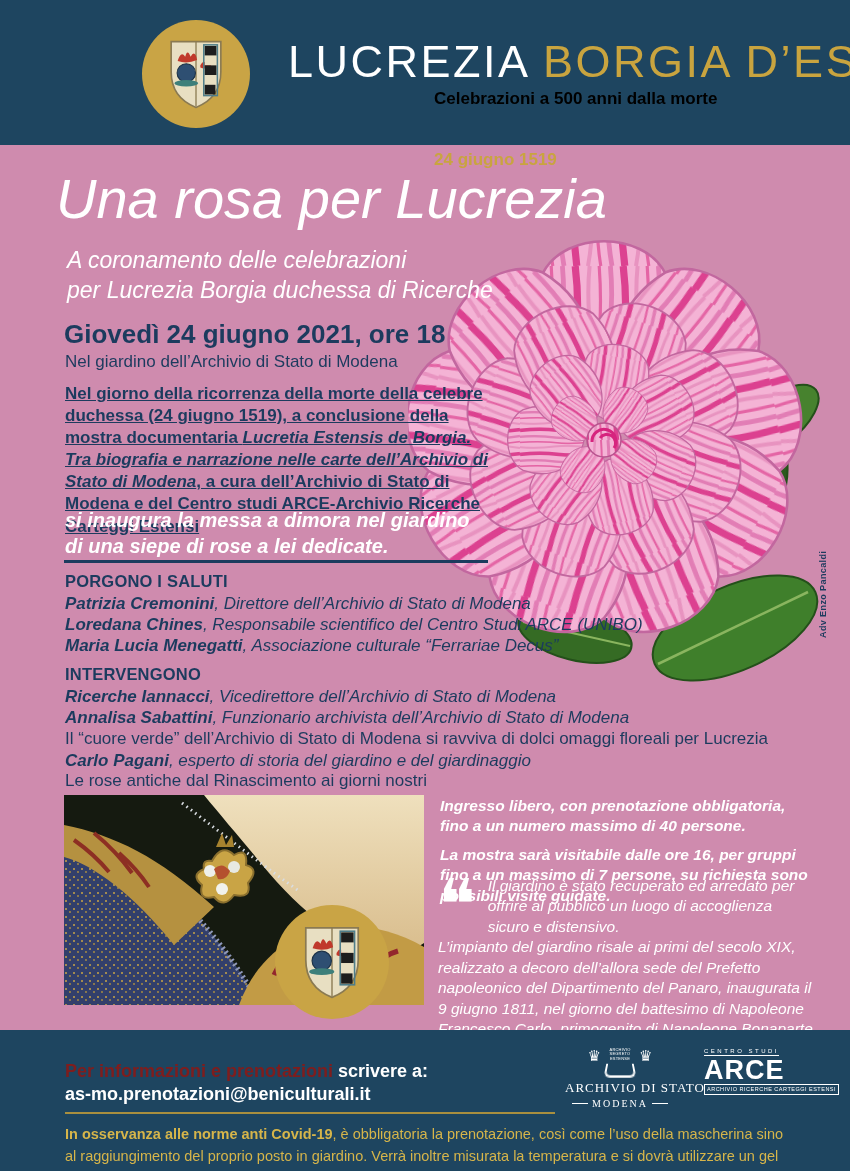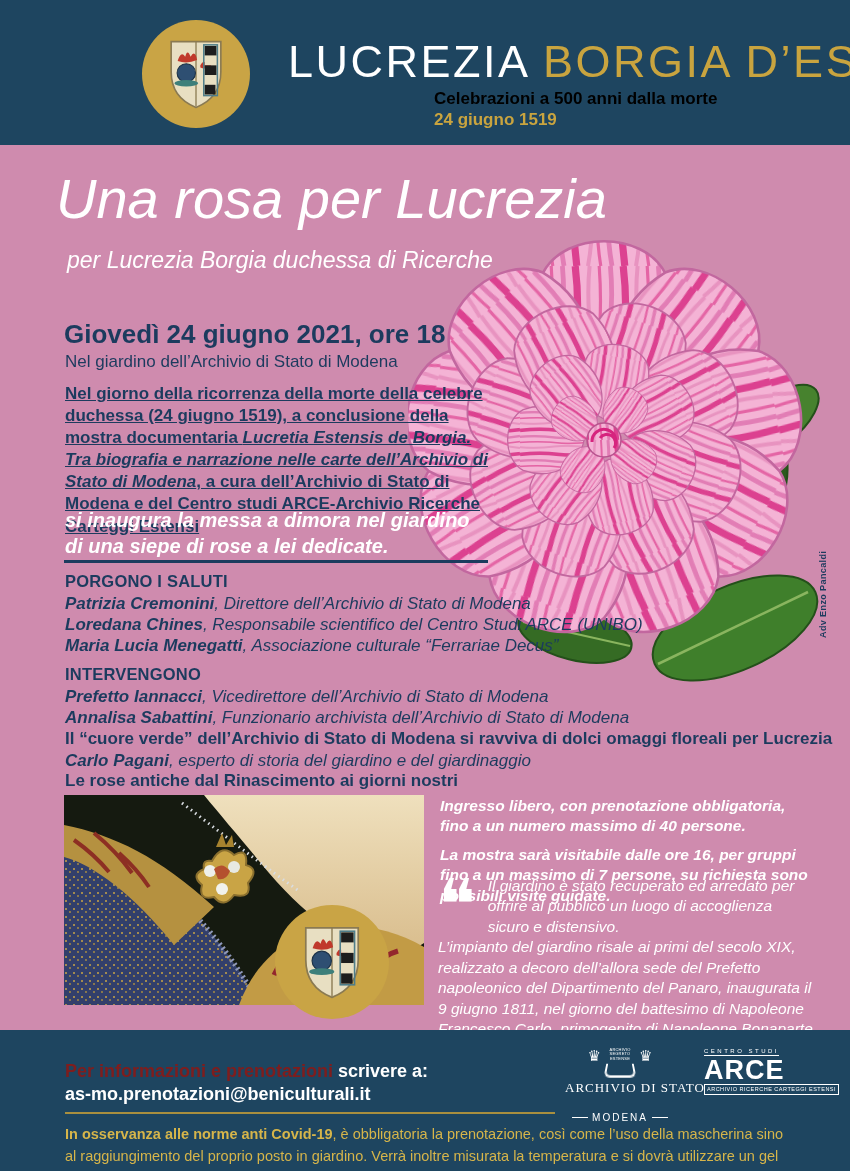--- a/index.html
+++ b/index.html
@@ -11,41 +11,41 @@
   }
   .abs { position:absolute; }
 
   
   #header { left:0; top:0; width:850px; height:145px; background:#1e4560; }
   #header-title { left:288px; top:36px; font-size:45px; letter-spacing:2.5px; white-space:nowrap; }
   #header-title .w { color:#ffffff; }
   #header-title .g { color:#c9a43f; }
   #header-sub { left:434px; top:89px; font-size:17px; font-weight:bold; line-height:1.22; }
   #header-sub .line1 { color:#000000; }
-  #header-sub .line2 { color:#c9a43f; }
+  #header-sub .line2 { color:#c9a43f;margin-top:40px; }
   .crest-svg { display:block; }
 
   
   #hero-title { left:56px; top:166px; font-size:56px; font-style:italic; color:#ffffff; white-space:nowrap; }
   #hero-sub { left:67px; top:246px; font-size:23px; font-style:italic; color:#ffffff; line-height:1.3; }
 
   
   #event-date { left:64px; top:319px; font-size:26px; font-weight:bold; color:#1c3b5e; }
   #event-loc  { left:65px; top:352px; font-size:17px; color:#1c3b5e; }
   #event-intro { left:65px; top:383px; width:428px; font-size:17px; font-weight:bold; color:#1c3b5e; line-height:1.3;text-decoration:underline; }
   #event-intro .it { font-style:italic; }
   #event-highlight { left:65px; top:507px; font-size:20px; font-weight:bold; font-style:italic; color:#ffffff; line-height:1.3; }
   #rule1 { left:64px; top:560px; width:424px; height:3px; background:#1c3b5e; }
 
   
   .sec-heading { font-size:16.5px; font-weight:bold; color:#1c3b5e; letter-spacing:.2px; }
   .person { font-size:17px; color:#1c3b5e; white-space:nowrap; }
   .person .nm { font-weight:bold; font-style:italic; }
   .person .rl { font-style:italic; }
-  .talk { font-size:17px; font-weight:bold; color:#1c3b5e; white-space:nowrap; }
+  .talk { font-size:17px; font-weight:normal; color:#1c3b5e; white-space:nowrap; }
   #saluti-h { left:65px; top:572px; }
   #saluti-1 { left:65px; top:594px; }
   #saluti-2 { left:65px; top:615px; }
   #saluti-3 { left:65px; top:636px; }
   #interv-h { left:65px; top:665px;text-align:center; }
   #interv-1 { left:65px; top:687px; }
   #interv-2 { left:65px; top:708px; }
   #interv-talk { left:65px; top:729px; }
   #interv-3 { left:65px; top:751px; }
   #interv-talk2 { left:65px; top:771px; }
@@ -73,22 +73,22 @@
   #covid { left:65px; top:1124px; width:728px; font-size:14.5px; color:#d6b54a; line-height:1.5; }
   #covid .b { font-weight:bold; }
 
   
   #logo-asmo { left:565px; top:1048px; width:110px; text-align:center; color:#ffffff; }
   #logo-asmo .crowns { display:flex; justify-content:center; align-items:flex-start; gap:2px; font-size:15px; line-height:1; }
   #logo-asmo .crest-txt { font-size:4px; letter-spacing:.2px; width:34px; line-height:1.1; }
   #logo-asmo .vee { width:30px; height:14px; margin:0 auto; border:2px solid #fff; border-top:none;
                     transform:perspective(10px) rotateX(8deg); border-radius:0 0 6px 6px; }
   #logo-asmo .l1 { font-family:"Liberation Serif", serif; font-size:13px; letter-spacing:1px; margin-top:3px; white-space:nowrap; }
-  #logo-asmo .l2 { font-family:Liberation Sans, sans-serif; font-size:10px; letter-spacing:2px;
-                   display:flex; align-items:center; gap:4px; justify-content:center; margin-top:16px; }
+  #logo-asmo .l2 { font-family:Liberation Serif, serif; font-size:10px; letter-spacing:2px;
+                   display:flex; align-items:center; gap:4px; justify-content:center; margin-top:2px; }
   #logo-asmo .dash { width:16px; height:1px; background:#fff; }
 
   
   #logo-arce { left:700px; top:1048px; width:100px; color:#ffffff; display:flex; gap:4px; }
   #arce-right { display:flex; flex-direction:column; align-items:flex-start; }
   #arce-top { font-size:6px; letter-spacing:2.5px; border-bottom:1px solid #fff; padding-bottom:1px; white-space:nowrap; }
   #arce-main { font-size:27px; font-weight:bold; letter-spacing:1px; line-height:1.05; }
   #arce-box { border:1px solid #fff; font-size:5.5px; letter-spacing:.5px; padding:1px 2px; line-height:1.3; white-space:nowrap; }
 </style>
 </head>
@@ -183,20 +183,21 @@
         <use href="#petal" transform="rotate(215) translate(0,-6) scale(0.5)"></use>
         <use href="#petal" transform="rotate(305) translate(0,-6) scale(0.5)"></use>
       </g>
       <circle r="17" fill="url(#stripes)" stroke="#b8548f" stroke-width="1.5"></circle>
       <path d="M-12,2 a12,12 0 1,1 22,6 a8,8 0 1,0 -14,-10" fill="none" stroke="#d6247e" stroke-width="3"></path>
     </g>
   </svg>
 
   <div id="hero-title" class="abs">Una rosa per Lucrezia</div>
   <div id="hero-sub" class="abs">
+    <div>A coronamento delle celebrazioni</div>
     <div>per Lucrezia Borgia duchessa di Ricerche</div>
   </div>
 
   <div id="event-date" class="abs">Giovedì 24 giugno 2021, ore 18</div>
   <div id="event-loc" class="abs">Nel giardino dell’Archivio di Stato di Modena</div>
 
   <div id="event-intro" class="abs">
     <span>Nel giorno della ricorrenza della morte della celebre duchessa (24 giugno 1519), a conclusione della mostra documentaria </span><span class="it">Lucretia Estensis de Borgia. Tra biografia e narrazione nelle carte dell’Archivio di Stato di Modena</span><span>, a cura dell’Archivio di Stato di Modena e del Centro studi ARCE-Archivio Ricerche Carteggi Estensi</span>
   </div>
 
@@ -213,21 +214,21 @@
   </div>
   <div id="saluti-2" class="abs person">
     <span class="nm">Loredana Chines</span><span class="rl">, Responsabile scientifico del Centro Studi ARCE (UNIBO)</span>
   </div>
   <div id="saluti-3" class="abs person">
     <span class="nm">Maria Lucia Menegatti</span><span class="rl">, Associazione culturale “Ferrariae Decus”</span>
   </div>
 
   <div id="interv-h" class="abs sec-heading">INTERVENGONO</div>
   <div id="interv-1" class="abs person">
-    <span class="nm">Prefetto Iannacci</span><span class="rl">, Vicedirettore dell’Archivio di Stato di Modena</span>
+    <span class="nm">Ricerche Iannacci</span><span class="rl">, Vicedirettore dell’Archivio di Stato di Modena</span>
   </div>
   <div id="interv-2" class="abs person">
     <span class="nm">Annalisa Sabattini</span><span class="rl">, Funzionario archivista dell’Archivio di Stato di Modena</span>
   </div>
   <div id="interv-talk" class="abs talk">Il “cuore verde” dell’Archivio di Stato di Modena si ravviva di dolci omaggi floreali per Lucrezia</div>
   <div id="interv-3" class="abs person">
     <span class="nm">Carlo Pagani</span><span class="rl">, esperto di storia del giardino e del giardinaggio</span>
   </div>
   <div id="interv-talk2" class="abs talk">Le rose antiche dal Rinascimento ai giorni nostri</div>
 

